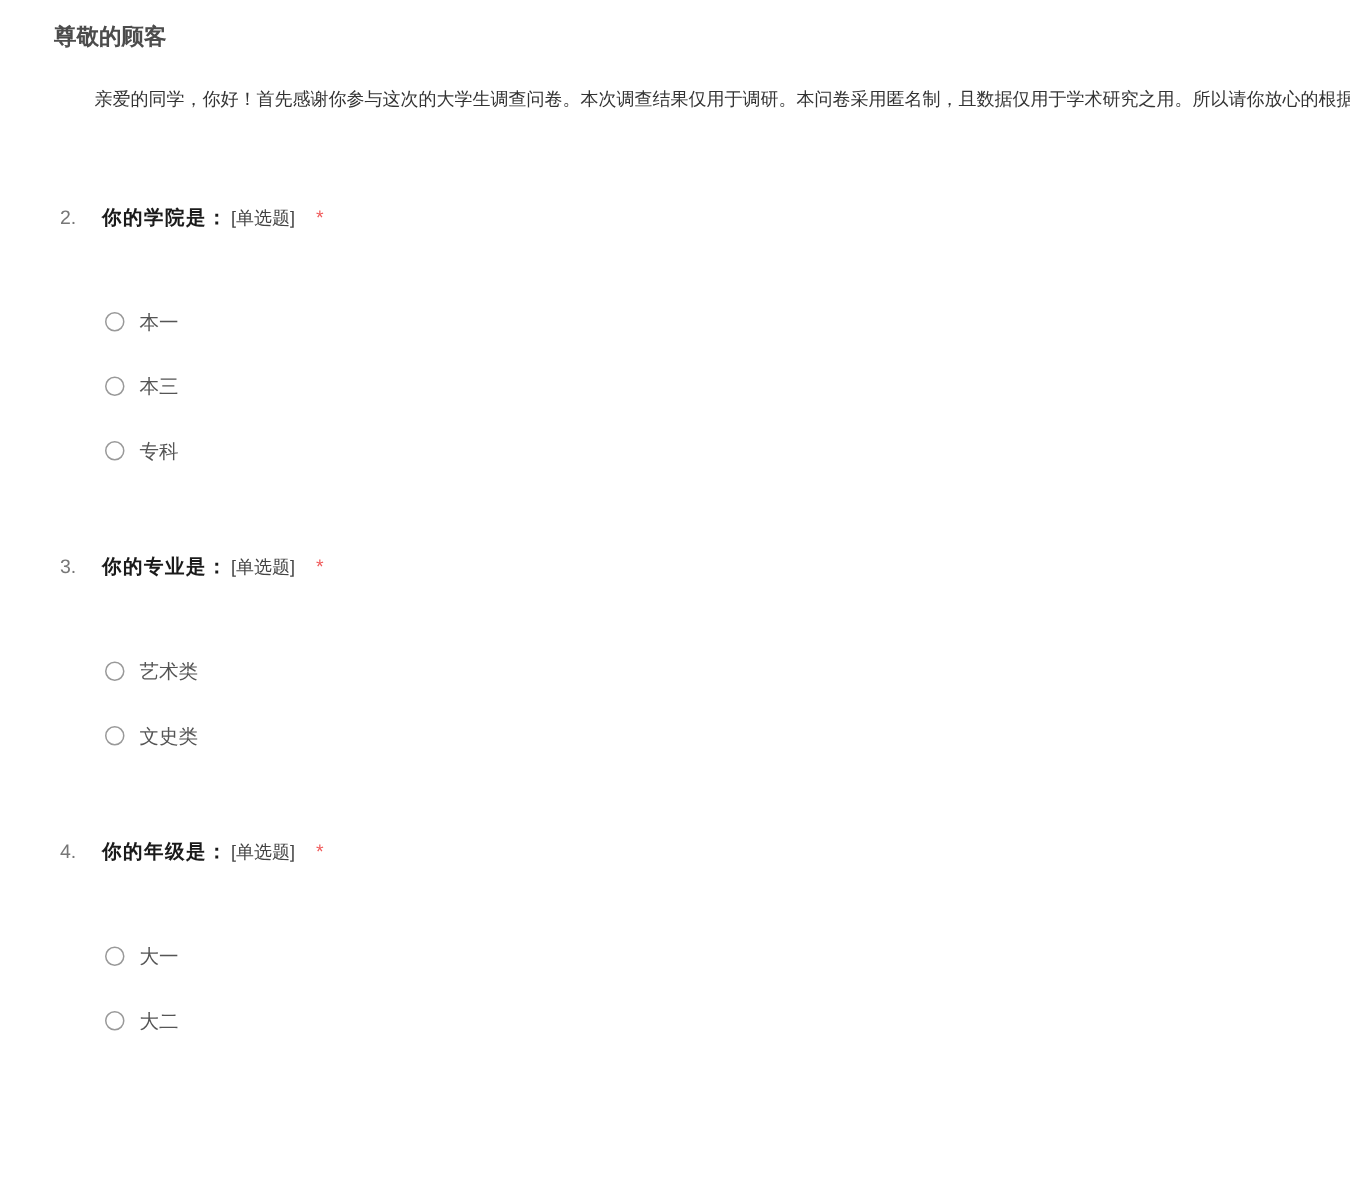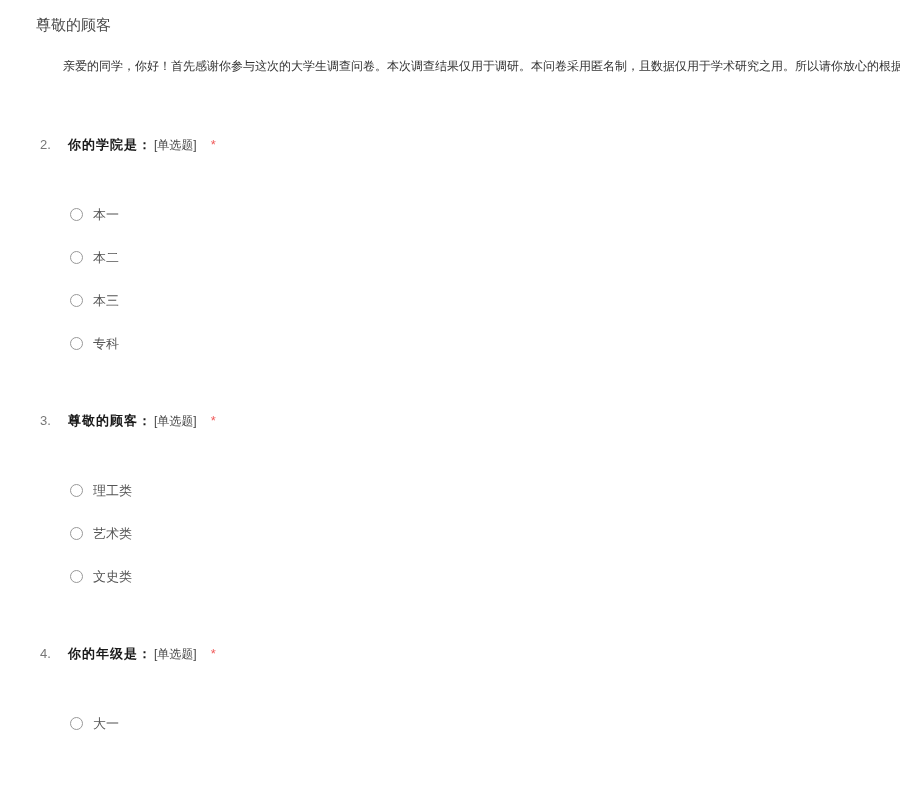--- a/index.html
+++ b/index.html
@@ -18,21 +18,21 @@
     width: 900px;
     height: 800px;
     padding-top: 16px;
     box-sizing: border-box;
     overflow: hidden;
   }
   .title {
     margin: 0 0 0 36px;
     font-size: 15px;
     line-height: 18px;
-    font-weight: 400;
+    font-weight: 700;
     color: #4c4c4c;
   }
   .intro {
     margin: 24px 0 0 63px;
     font-size: 12px;
     line-height: 16px;
     color: #333333;
     white-space: nowrap;
   }
   .question { margin: 0; }
@@ -103,49 +103,41 @@
       <span class="q-title">你的学院是：</span>
       <span class="q-type">[单选题]</span>
       <span class="q-required" style="color: rgb(240, 91, 91);">*</span>
     </div>
     <div class="options">
   <label class="option">
     <span class="radio"></span>
     <span class="option-label">本一</span>
   </label>
 
-  <label class="option">
-    <span class="radio"></span>
-    <span class="option-label">本二</span>
-  </label>
 
   <label class="option">
     <span class="radio"></span>
     <span class="option-label">本三</span>
   </label>
 
   <label class="option">
     <span class="radio"></span>
     <span class="option-label">专科</span>
   </label>
 </div>
   </section>
 
   <section class="question">
     <div class="q-header">
       <span class="q-num">3.</span>
-      <span class="q-title">尊敬的顾客：</span>
+      <span class="q-title">你的专业是：</span>
       <span class="q-type">[单选题]</span>
       <span class="q-required" style="color: rgb(240, 91, 91);">*</span>
     </div>
     <div class="options">
-  <label class="option">
-    <span class="radio"></span>
-    <span class="option-label">理工类</span>
-  </label>
 
   <label class="option">
     <span class="radio"></span>
     <span class="option-label">艺术类</span>
   </label>
 
   <label class="option">
     <span class="radio"></span>
     <span class="option-label">文史类</span>
   </label>
@@ -158,17 +150,21 @@
       <span class="q-title">你的年级是：</span>
       <span class="q-type">[单选题]</span>
       <span class="q-required" style="color: rgb(240, 91, 91);">*</span>
     </div>
     <div class="options">
   <label class="option">
     <span class="radio"></span>
     <span class="option-label">大一</span>
   </label>
 
+  <label class="option">
+    <span class="radio"></span>
+    <span class="option-label">大二</span>
+  </label>
 
 </div>
   </section>
 </div>
 </div>
 
 </body></html>

